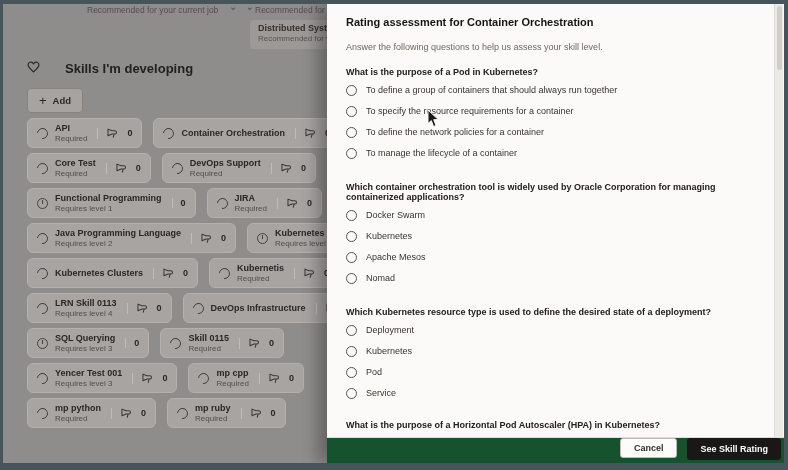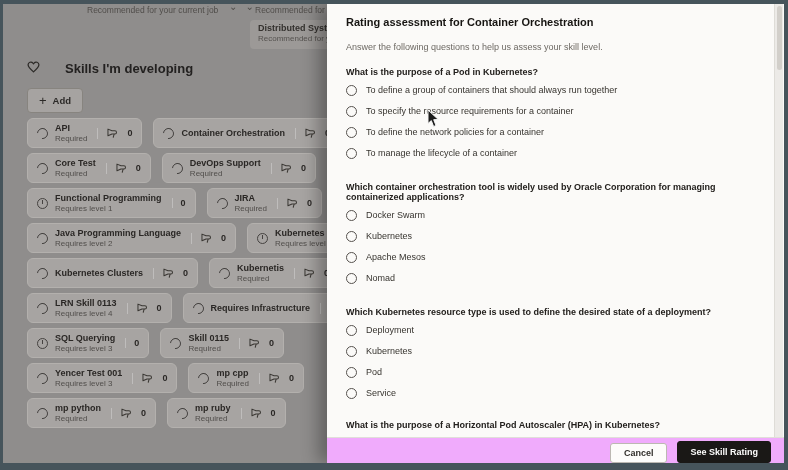--- a/index.html
+++ b/index.html
@@ -49,22 +49,22 @@
   .q-group{margin-top:15px;}
   .q-group:nth-child(4){margin-top:13px;}
   .q-text{font-size:9px;font-weight:bold;color:#23201d;margin-bottom:6px;}
   .opt{display:flex;align-items:flex-start;gap:9px;height:21px;padding-top:3px;box-sizing:border-box;cursor:pointer;}
   .radio{flex:none;width:11px;height:11px;border:1.4px solid #56524e;border-radius:50%;background:#fbfaf8;box-sizing:border-box;margin-top:-1px;}
   .opt-label{font-size:9px;color:#37342f;line-height:1.1;white-space:nowrap;}
 
   .scroll-track{position:absolute;top:0;bottom:0;right:1px;width:8px;background:#eceae7;border-left:1px solid #dedcd7;}
   .scroll-thumb{position:absolute;top:2px;right:1.5px;width:5px;height:64px;background:#d2cfca;border-radius:3px;}
 
-  .drawer-footer{position:absolute;left:0;right:0;bottom:0;height:26px;background:#f0abfc;border-top:1px solid #e0ded9;
-    display:flex;align-items:flex-end;justify-content:flex-end;gap:10px;padding-right:13px;box-sizing:border-box;z-index:3;}
+  .drawer-footer{position:absolute;left:0;right:0;bottom:0;height:26px;background:#14532d;border-top:1px solid #e0ded9;
+    display:flex;align-items:flex-start;justify-content:flex-end;gap:10px;padding-right:3px;box-sizing:border-box;z-index:3;}
   .btn{display:inline-flex;align-items:center;justify-content:center;border-radius:3px;font-size:9px;font-weight:bold;cursor:pointer;box-sizing:border-box;}
   .btn-cancel{height:20px;padding:0 13px;background:#fdfcfa;border:1px solid #bcb8b2;color:#33302c;}
   .btn-primary{height:22px;padding:0 12px;background:#1a1816;border:1px solid #1a1816;color:#fdfdfc;}
 
   .cursor{position:absolute;left:424px;top:105px;z-index:9;pointer-events:none;}
 </style>
 </head>
 <body>
 
 <div class="stage">
@@ -275,21 +275,21 @@
                   <path d="M5.2 8.6 L6.3 12.6"></path>
                 </g>
               </svg>
             </span>
             <span class="chip-count">0</span>
           </span>
         </div>
         <div class="chip">
           <span class="lead ring"></span>
           <span class="chip-txt">
-            <span class="chip-name">Requires Infrastructure</span>
+            <span class="chip-name">DevOps Infrastructure</span>
           </span>
           <span class="chip-right">
             <span class="mega">
               <svg width="12" height="11" viewBox="0 0 16 15" fill="none" stroke="currentColor" stroke-width="1.4" stroke-linejoin="round" stroke-linecap="round">
                 <g transform="translate(16,0) scale(-1,1)">
                   <path d="M13.5 1.5 V10.5 L8 8.2 H4 A2.1 2.1 0 0 1 1.9 6.1 V5.9 A2.1 2.1 0 0 1 4 3.8 H8 Z"></path>
                   <path d="M5.2 8.6 L6.3 12.6"></path>
                 </g>
               </svg>
             </span>

